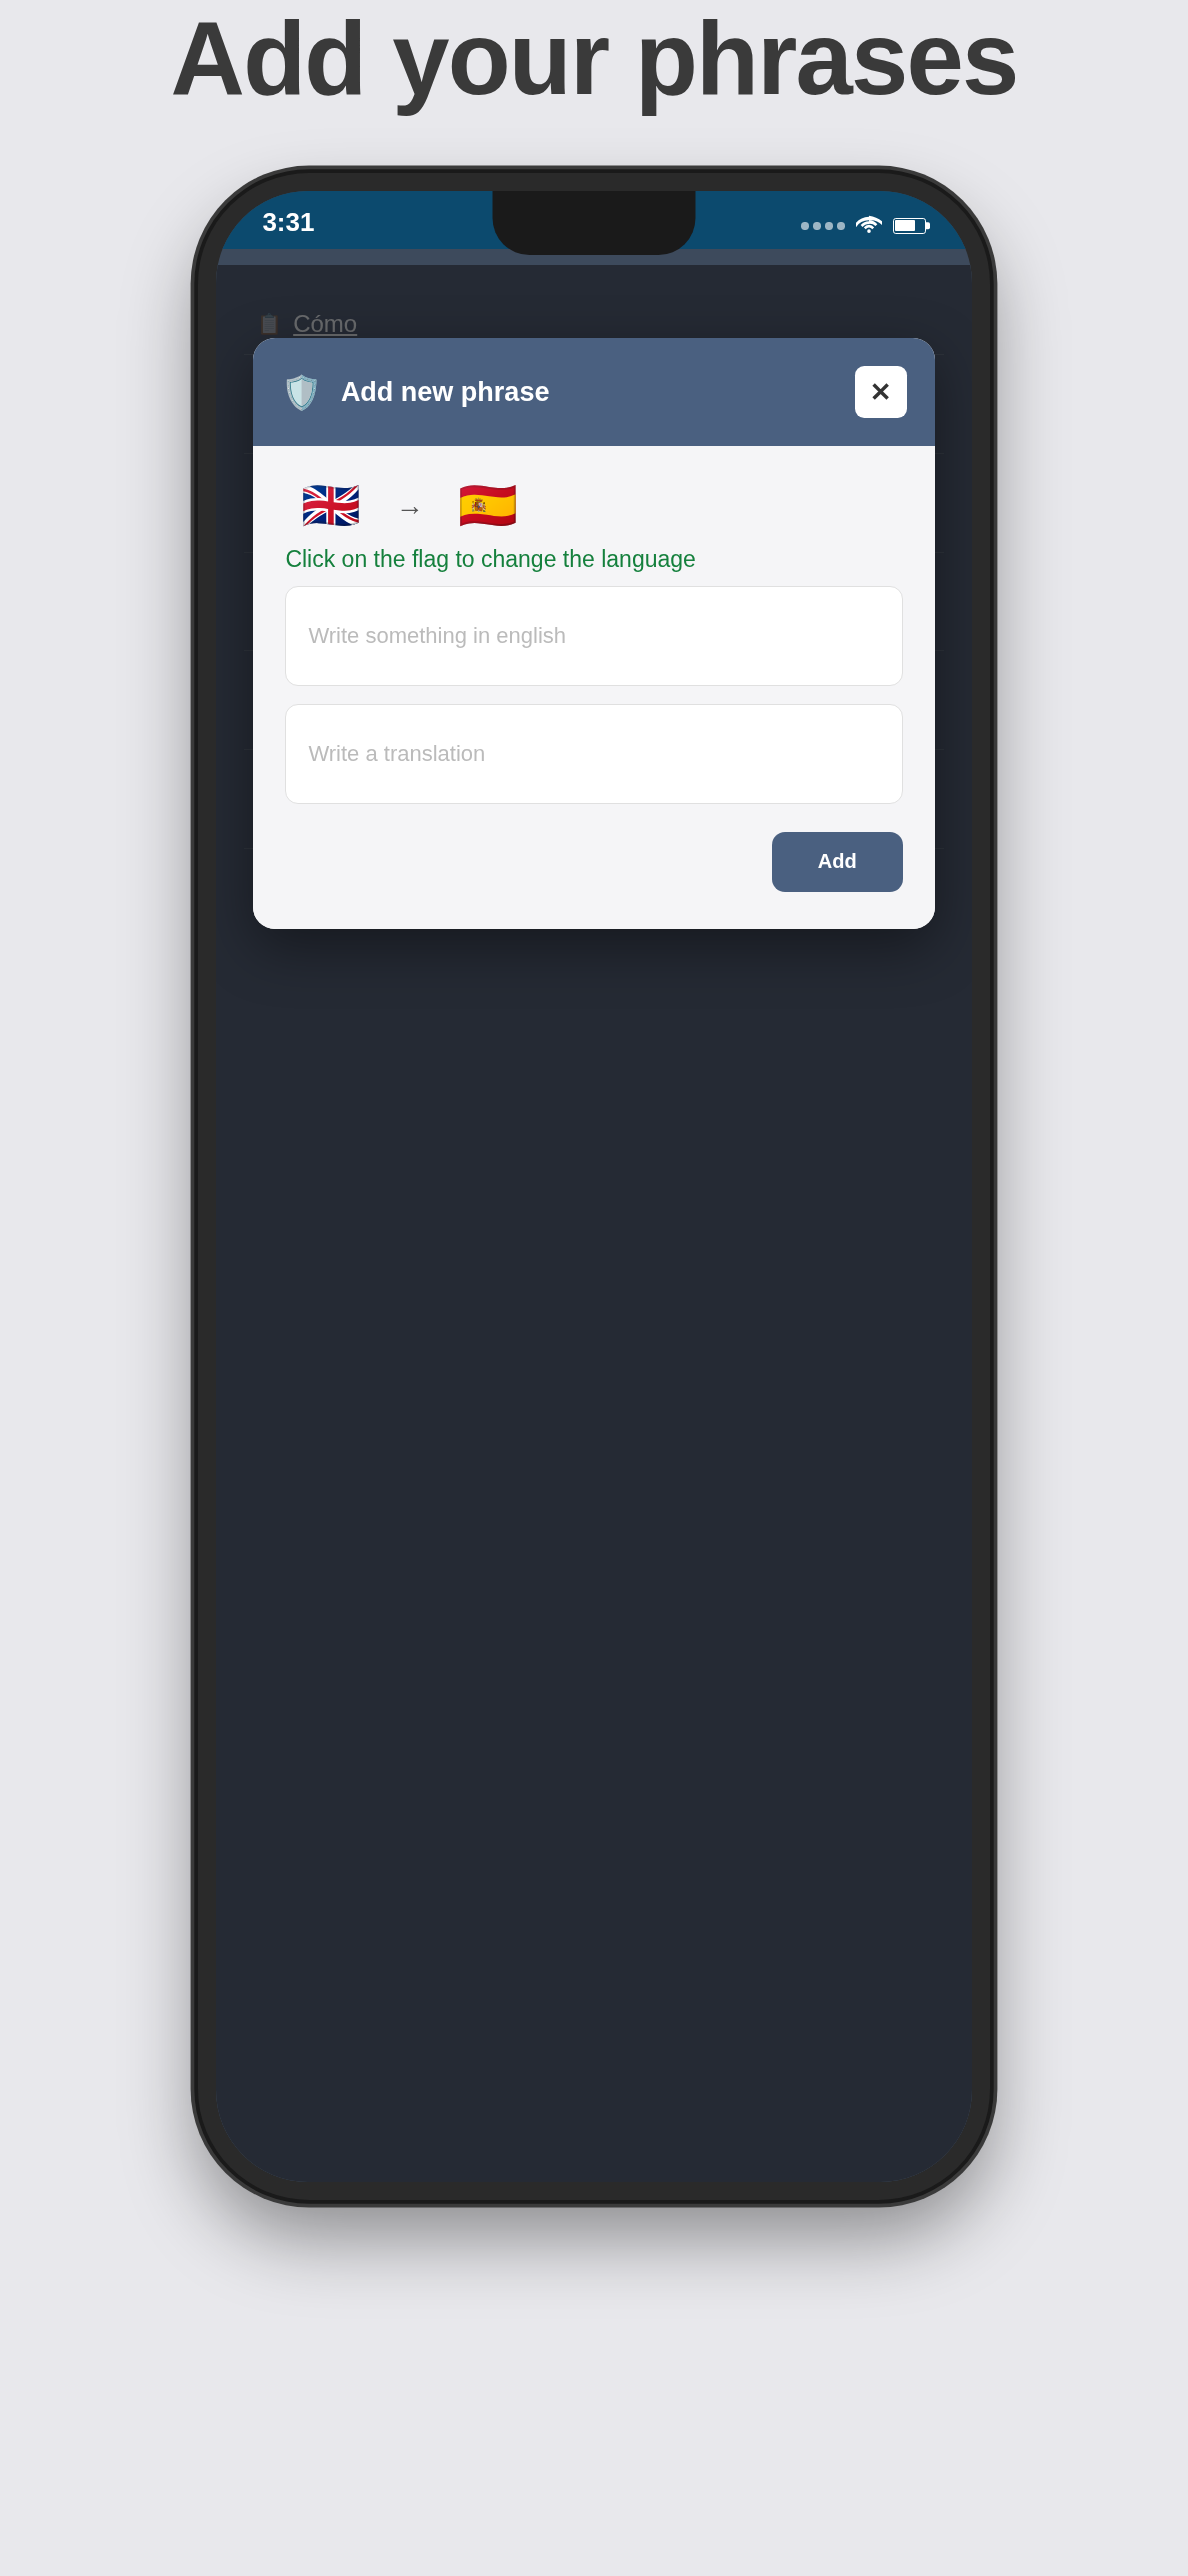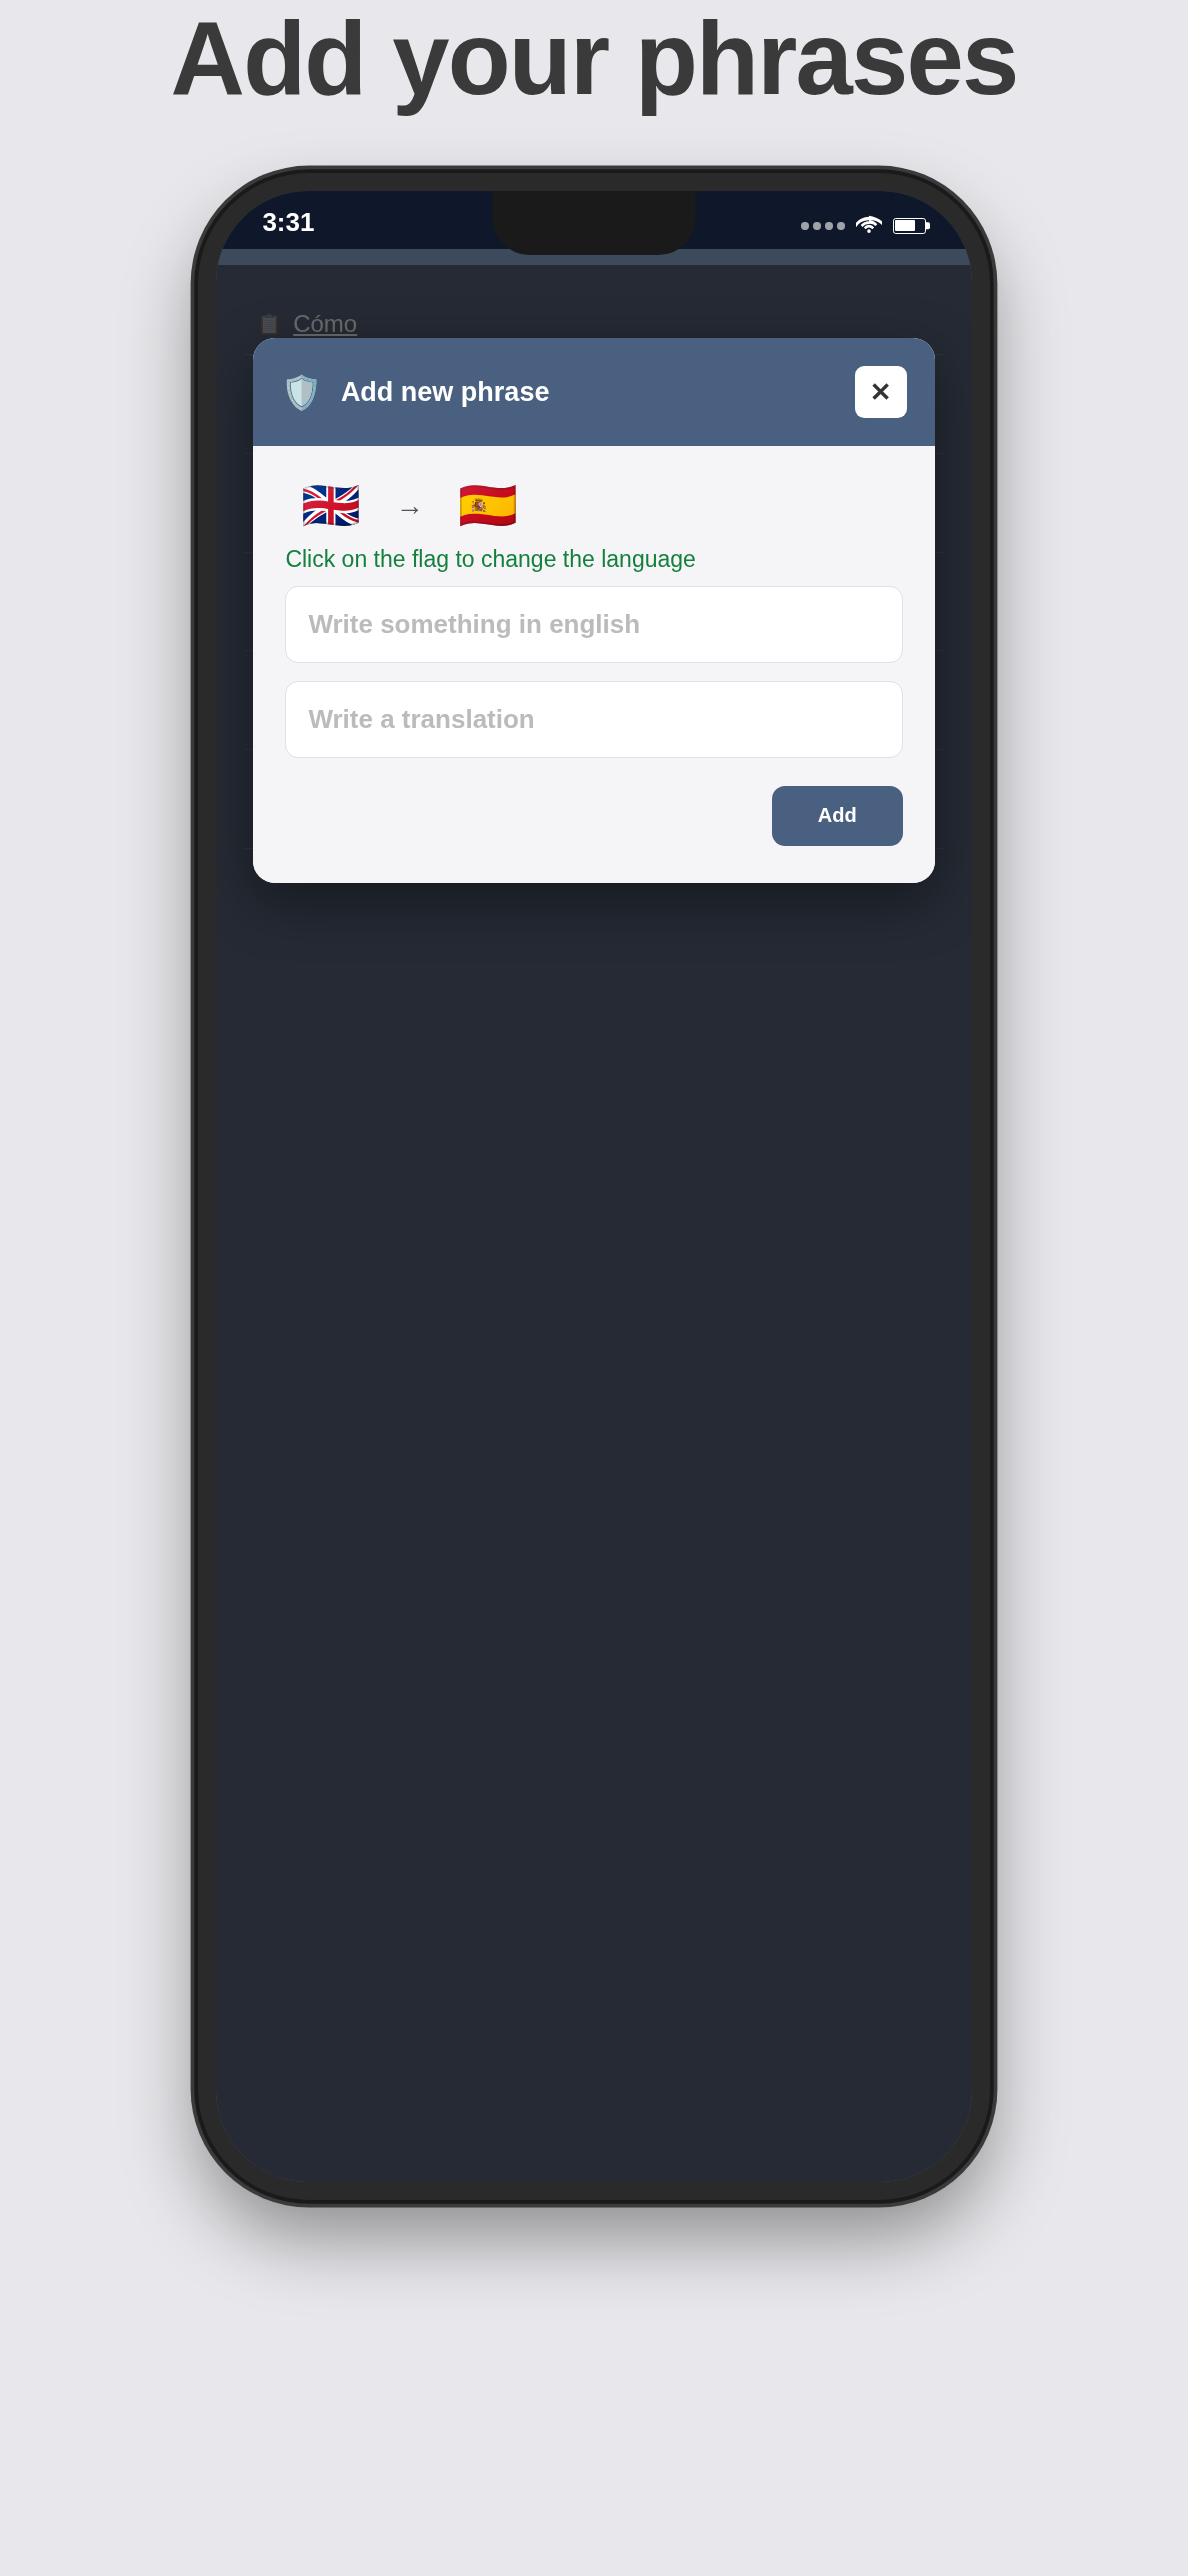--- a/index.html
+++ b/index.html
@@ -90,21 +90,21 @@
     .status-bar {
       position: absolute;
       top: 0;
       left: 0;
       right: 0;
       height: 58px;
       display: flex;
       align-items: flex-end;
       padding: 0 46px 11px;
       z-index: 99;
-      background: #0f172a;
+      background: #0c4a6e;
     }
 
     .status-time {
       font-size: 26px;
       font-weight: 600;
       color: #fff;
     }
 
     .status-icons {
       margin-left: auto;
@@ -335,29 +335,28 @@
     }
 
     .flag-hint {
       font-size: 23px;
       color: #15803d;
       margin-bottom: 13px;
     }
 
     .modal-input {
       width: 100%;
-      padding: 22px 22px;
+      padding: 36px 22px;
       border: 0.9px solid #e0e0e0;
       border-radius: 13px;
-      font-size: 26px;
+      font-size: 22px;
       color: #999;
       background: #fff;
       margin-bottom: 18.4px;
       outline: none;
-      font-weight: bold;
     }
 
     .modal-input::placeholder {
       color: #bbb;
     }
 
     .modal-footer {
       display: flex;
       justify-content: flex-end;
       padding: 0 0 0 0;

